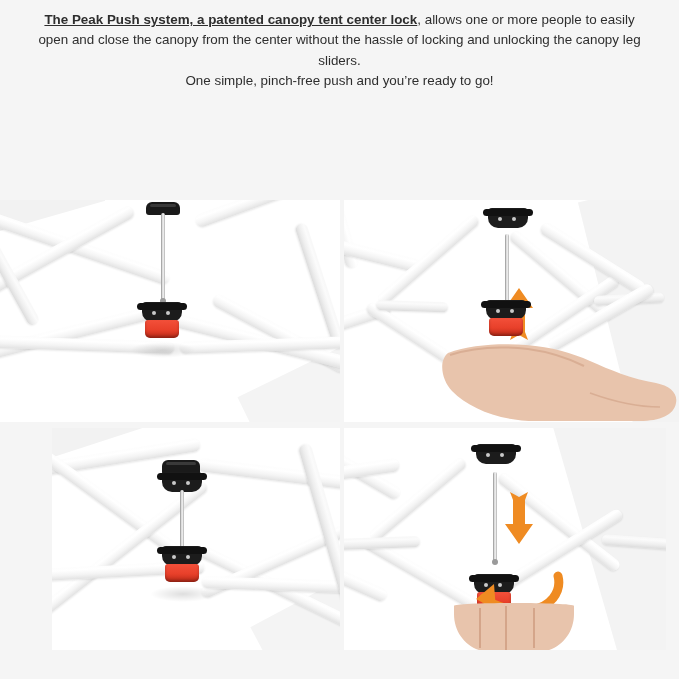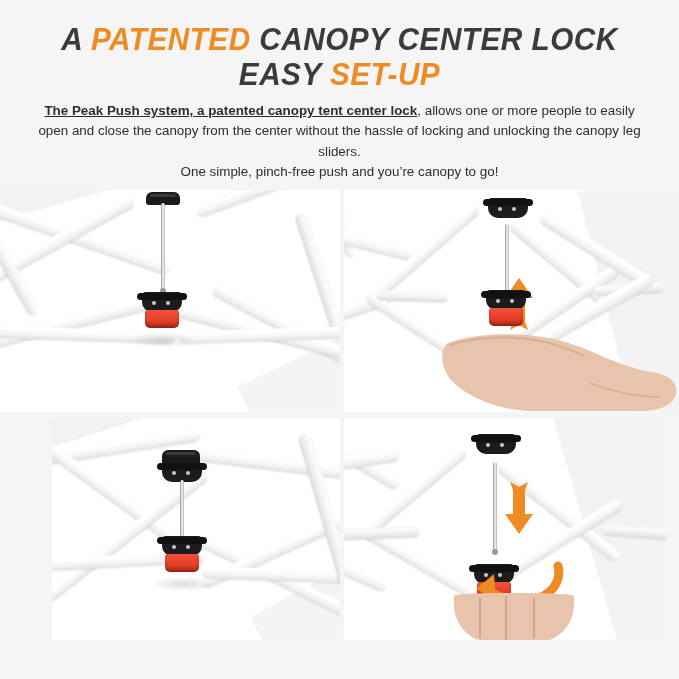--- a/index.html
+++ b/index.html
@@ -210,33 +210,25 @@
   .shadow-soft {
     position: absolute;
     background: radial-gradient(ellipse at center, rgba(0,0,0,0.13) 0%, rgba(0,0,0,0) 70%);
   }
 </style>
 </head>
 <body>
 
 <div class="page">
 
-  <div class="headline">
-    <div class="headline-line">
-      <span class="word">A </span><span class="word accent">PATENTED</span><span class="word"> CANOPY CENTER LOCK</span>
-    </div>
-    <div class="headline-line">
-      <span class="word">EASY </span><span class="word accent">SET-UP</span>
-    </div>
-  </div>
 
   <div class="body-copy">
     <span class="strong">The Peak Push system, a patented canopy tent center lock</span><span>, allows one or more people to easily open and close the canopy from the center without the hassle of locking and unlocking the canopy leg sliders.</span>
     <br>
-    <span>One simple, pinch-free push and you’re canopy to go!</span>
+    <span>One simple, pinch-free push and you’re ready to go!</span>
   </div>
 
   <div class="panels">
 
     <div class="panel-row row-1">
 
       <div class="panel p-left">
         <div class="panel-inner">
           <div class="photo-clip">
             <div class="photo-bg"></div>

